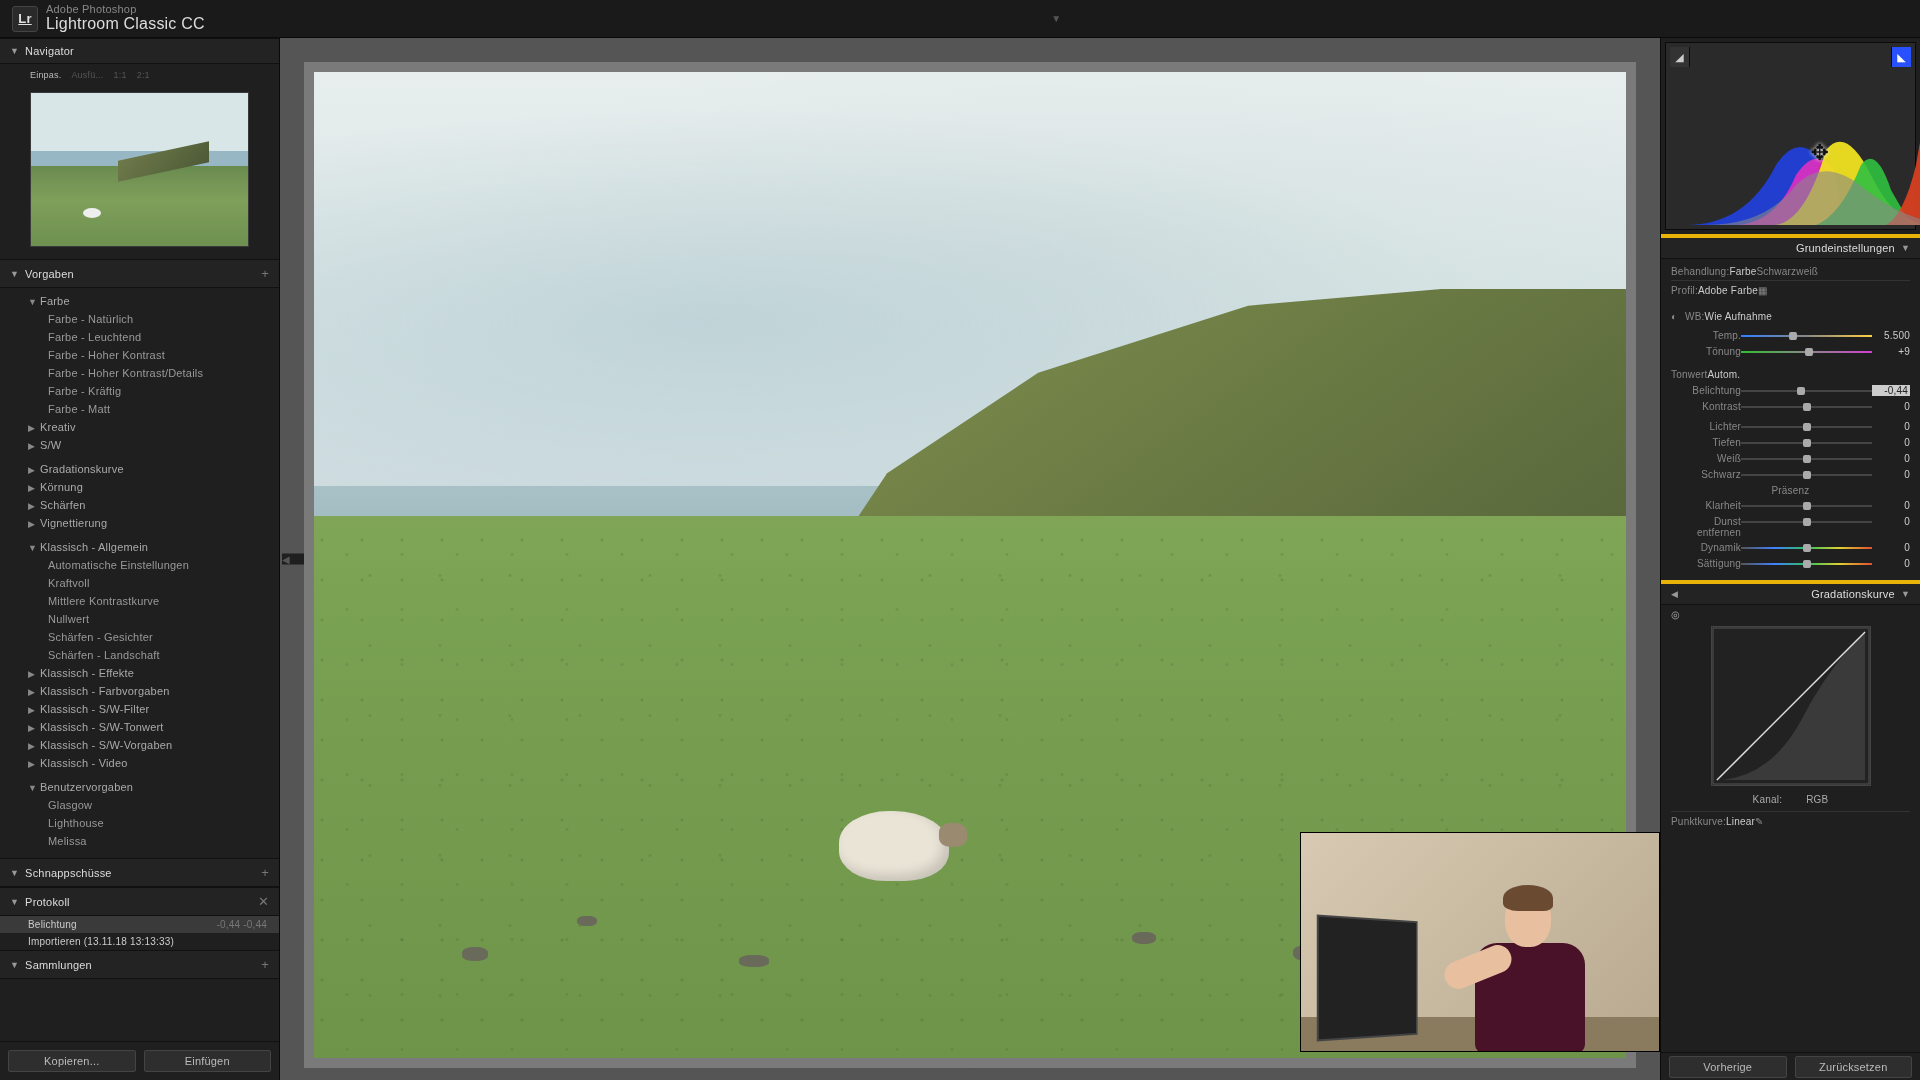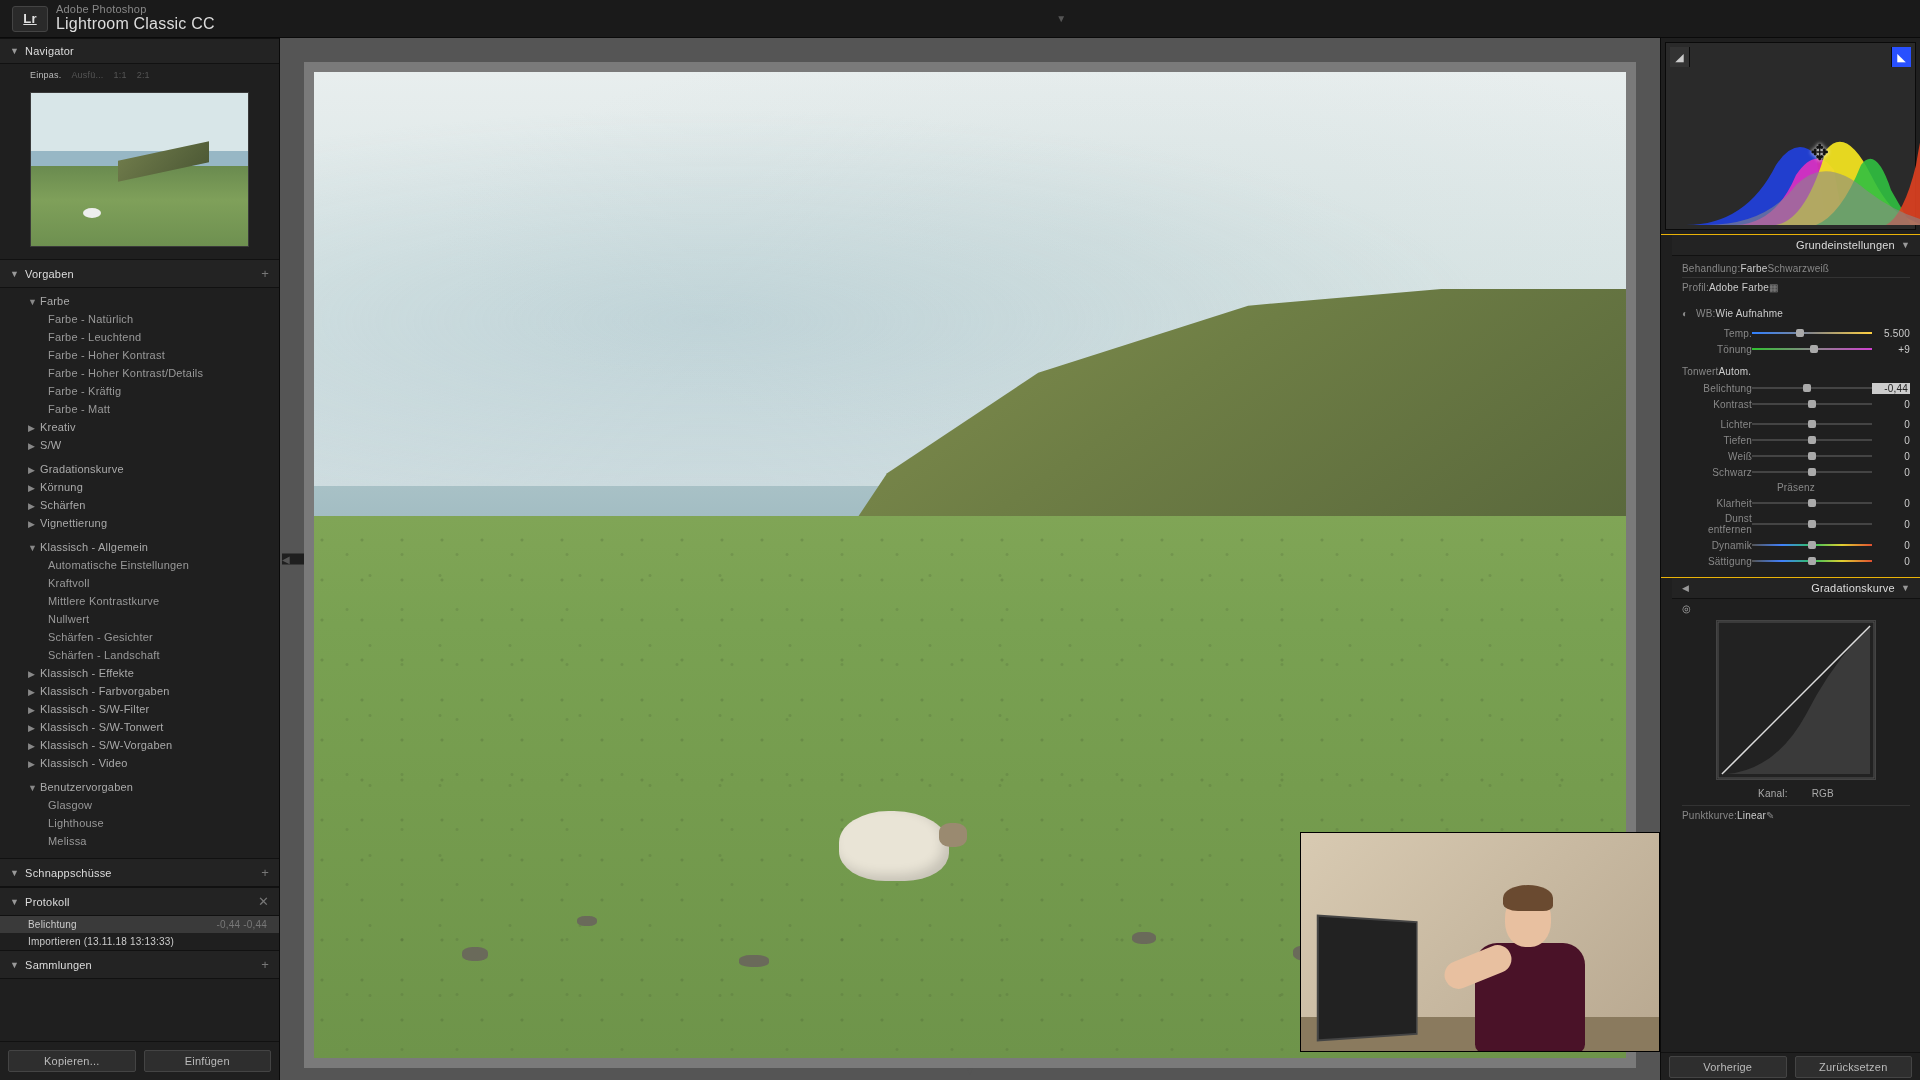--- a/index.html
+++ b/index.html
@@ -2,21 +2,21 @@
 <html><head>
 <meta charset="utf-8">
 <style>
 * { margin: 0; padding: 0; box-sizing: border-box; font-family: "Segoe UI", Arial, sans-serif; }
 body { background: #1a1a1a; width: 1920px; height: 1080px; overflow: hidden; color: #ccc; font-size: 11px; letter-spacing: 0.2px; }
 
 .app { display: flex; flex-direction: column; width: 100%; height: 100%; }
 
 .titlebar { height: 38px; background: #1a1a1a; display: flex; align-items: center; padding: 0 12px; border-bottom: 1px solid #0a0a0a; }
 .titlebar .logo { display: flex; align-items: center; gap: 8px; }
-.titlebar .lr-badge { width: 36px; height: 26px; background: #2a2a2a; border: 1px solid #444; border-radius: 3px; display: flex; align-items: center; justify-content: center; font-weight: bold; color: #e0e0e0; font-size: 13px; text-decoration: underline; }
+.titlebar .lr-badge { width: 26px; height: 26px; background: #2a2a2a; border: 1px solid #444; border-radius: 3px; display: flex; align-items: center; justify-content: center; font-weight: bold; color: #e0e0e0; font-size: 13px; text-decoration: underline; }
 .titlebar .product { font-size: 11px; color: #888; line-height: 1.05; }
 .titlebar .product .big { font-size: 16px; color: #ddd; }
 .titlebar .tri { margin: 0 auto; font-size: 10px; color: #555; }
 
 .main { flex: 1; display: flex; min-height: 0; }
 
 .left { width: 280px; background: #1f1f1f; border-right: 1px solid #0a0a0a; display: flex; flex-direction: column; }
 .right { width: 260px; background: #1f1f1f; border-left: 1px solid #0a0a0a; display: flex; flex-direction: column; position: relative; }
 .center { flex: 1; background: #555; display: flex; flex-direction: column; position: relative; }
 
@@ -63,27 +63,27 @@
 .tb-label { margin-left:8px; color:#aaa; font-size:11px; }
 .tb-check { width:12px; height:12px; border:1px solid #666; background:#222; display:inline-block; }
 
 .histogram { height: 188px; background:#2a2a2a; border:1px solid #0a0a0a; margin:4px; position:relative; }
 .histo-clip { position:absolute; width:20px; height:20px; background:#333; display:flex; align-items:center; justify-content:center; }
 .histo-clip.left { left:4px; top:4px; }
 .histo-clip.right { right:4px; top:4px; background:#2850ff; }
 .histo-svg { position:absolute; left:0; right:0; bottom:4px; height:130px; }
 .histo-cursor { position:absolute; left:58%; top:52%; font-size:22px; color:#111; text-shadow:0 0 4px #fff; }
 
-.rpanel { border-top:1px solid #eab308;padding-left:11px; }
+.rpanel { border-top:4px solid #eab308; }
 .rpanel-head { padding: 4px 10px; background:#232323; display:flex; align-items:center; font-size:11px; color:#ddd; border-bottom:1px solid #111; }
 .rpanel-head .spacer { flex:1; }
 .rpanel-head .ctri { font-size:9px; color:#999; }
 .rpanel-body { padding: 4px 10px 8px 10px; font-size:10px; color:#aaa; }
 
-.rowline { display:flex; align-items:center; padding:2px 0; gap:0; }
+.rowline { display:flex; align-items:flex-start; padding:2px 0; gap:0; }
 .rowline .lbl { width:70px; text-align:right; color:#888; }
 .rowline .val { width:38px; text-align:right; color:#ccc; }
 .rowline .val.hl { background:#ccc; color:#222; padding:0 2px; }
 .slider { flex:1; height:12px; position:relative; }
 .slider .track { position:absolute; left:0; right:0; top:5px; height:2px; background:#444; }
 .slider .thumb-s { position:absolute; top:2px; width:8px; height:8px; background:#aaa; border-radius:2px; margin-left:-4px; }
 .slider.color .track { background: linear-gradient(to right,#3080ff,#888,#ffd040); }
 .slider.tint .track { background: linear-gradient(to right,#30c030,#888,#d040d0); }
 .slider.vib .track { background: linear-gradient(to right,#555,#4080ff,#30c060,#e0d030,#e05030); }
 

